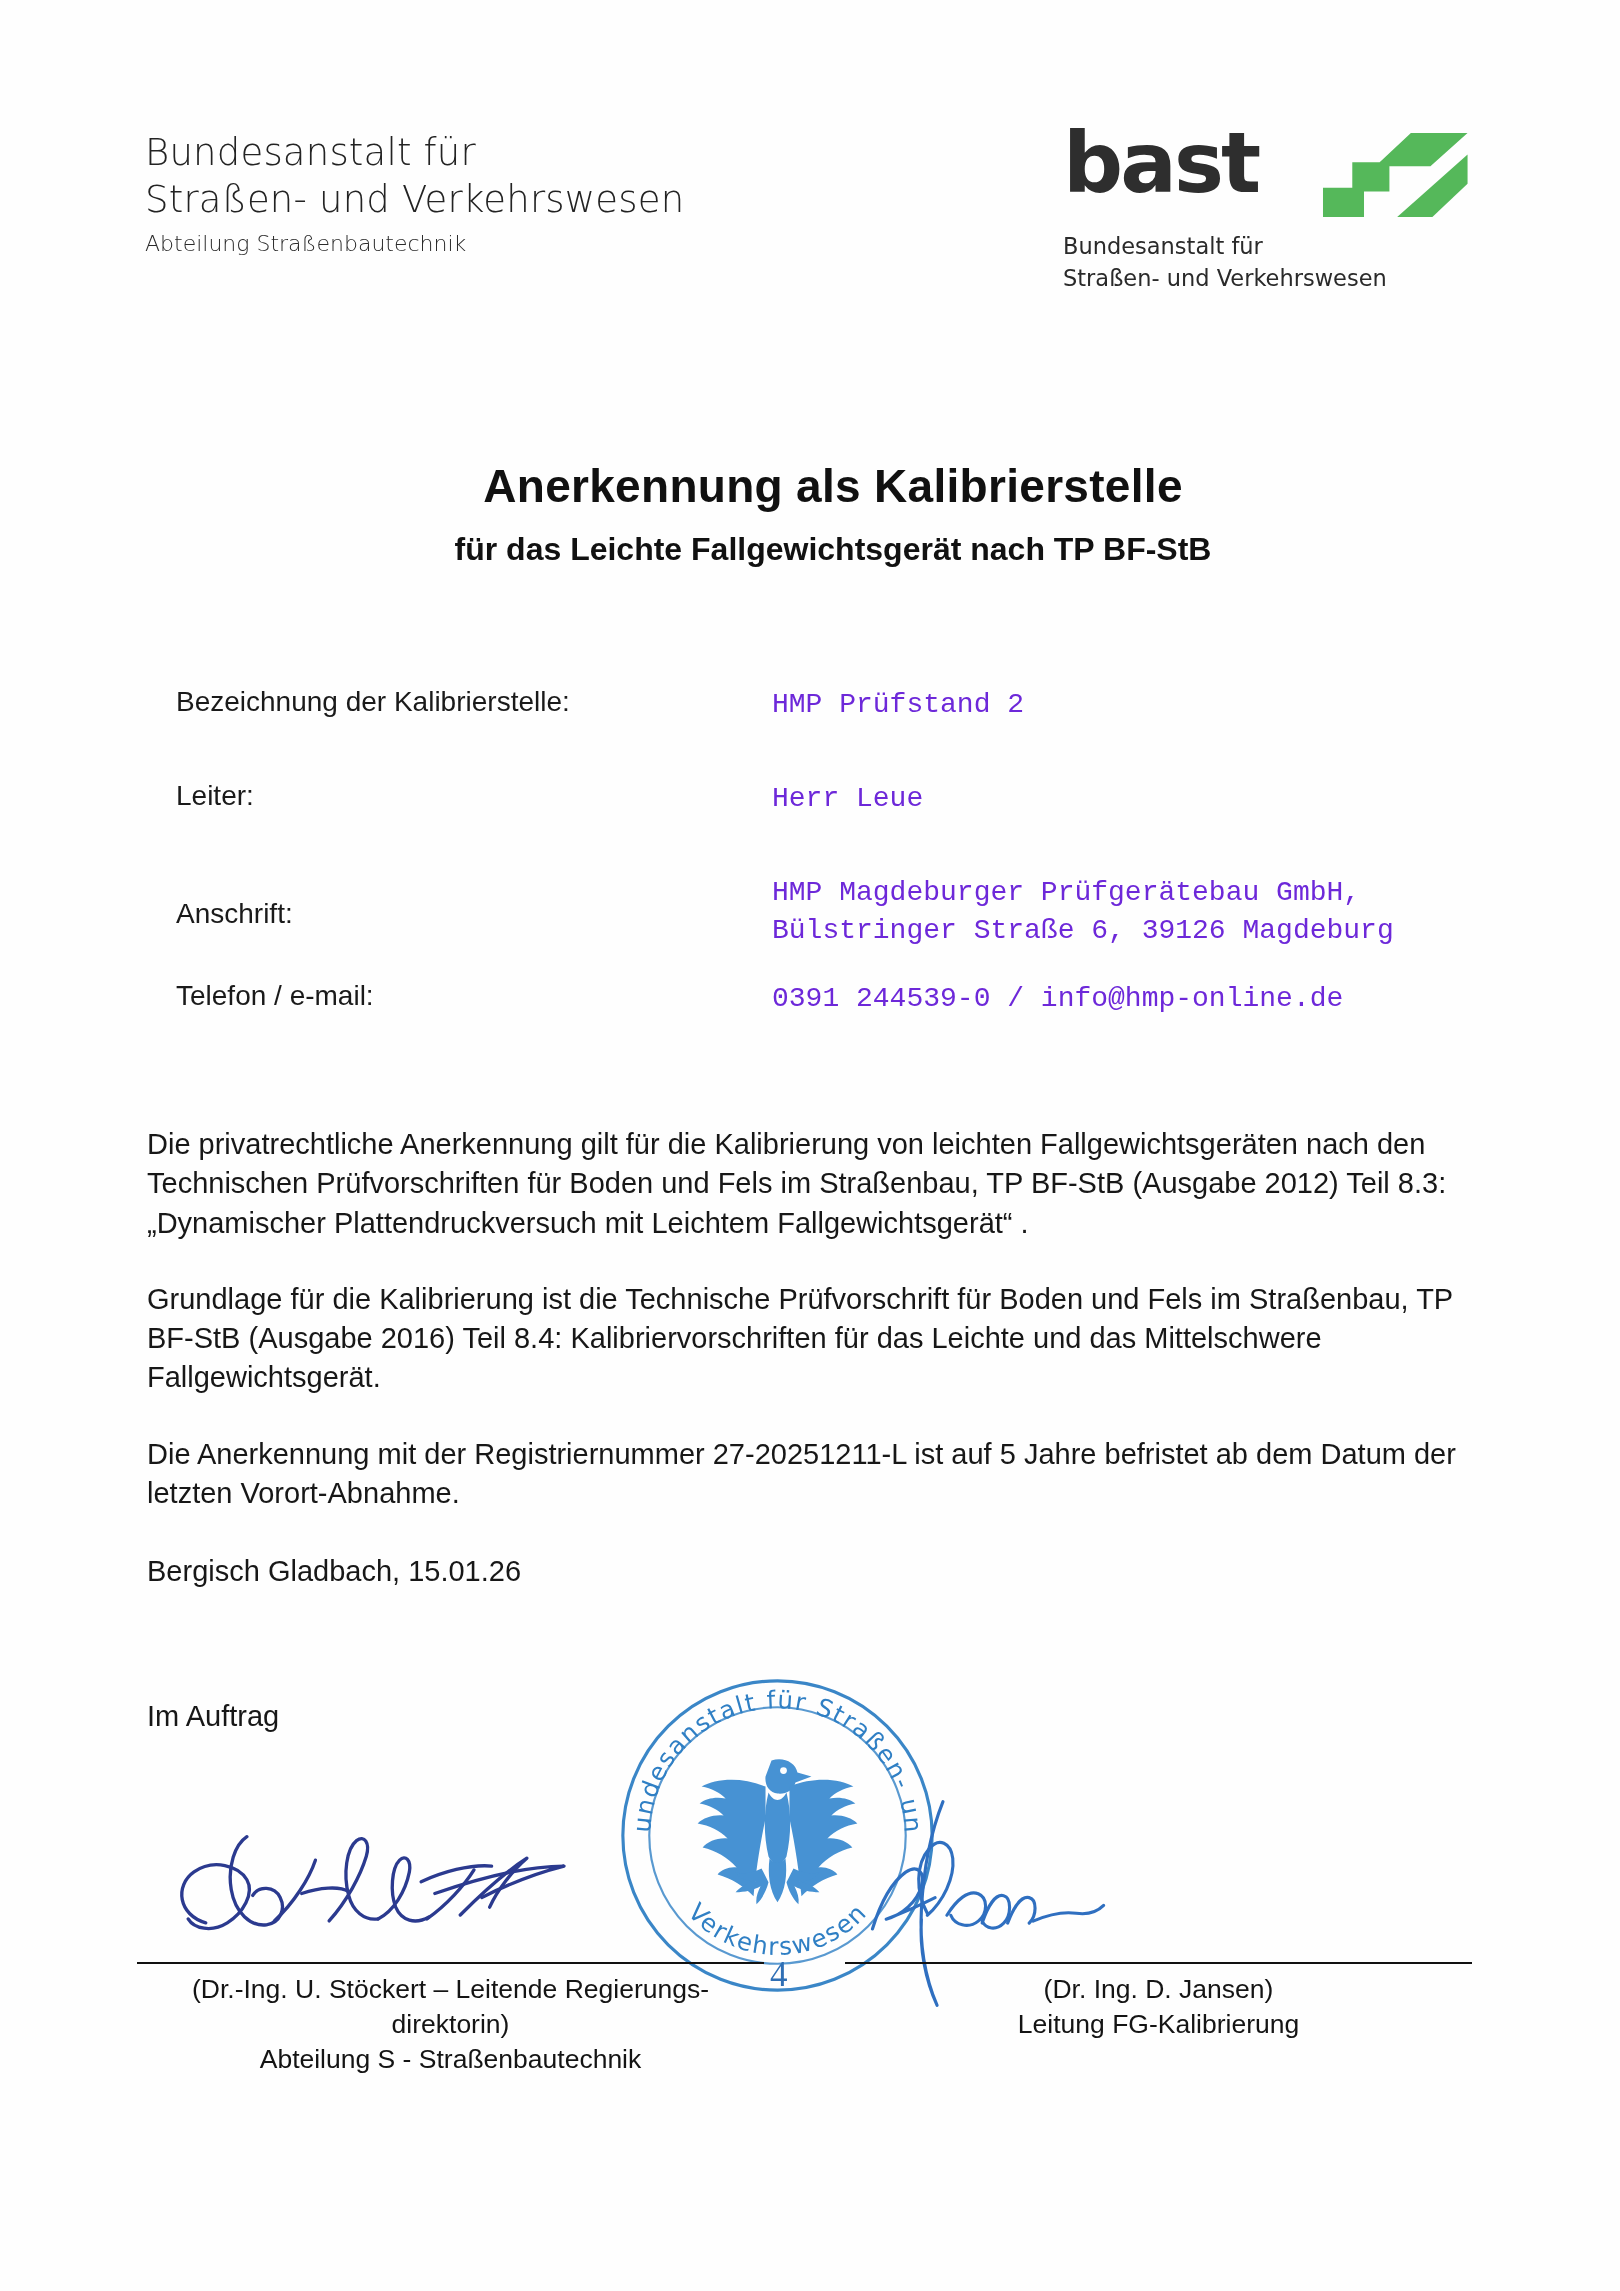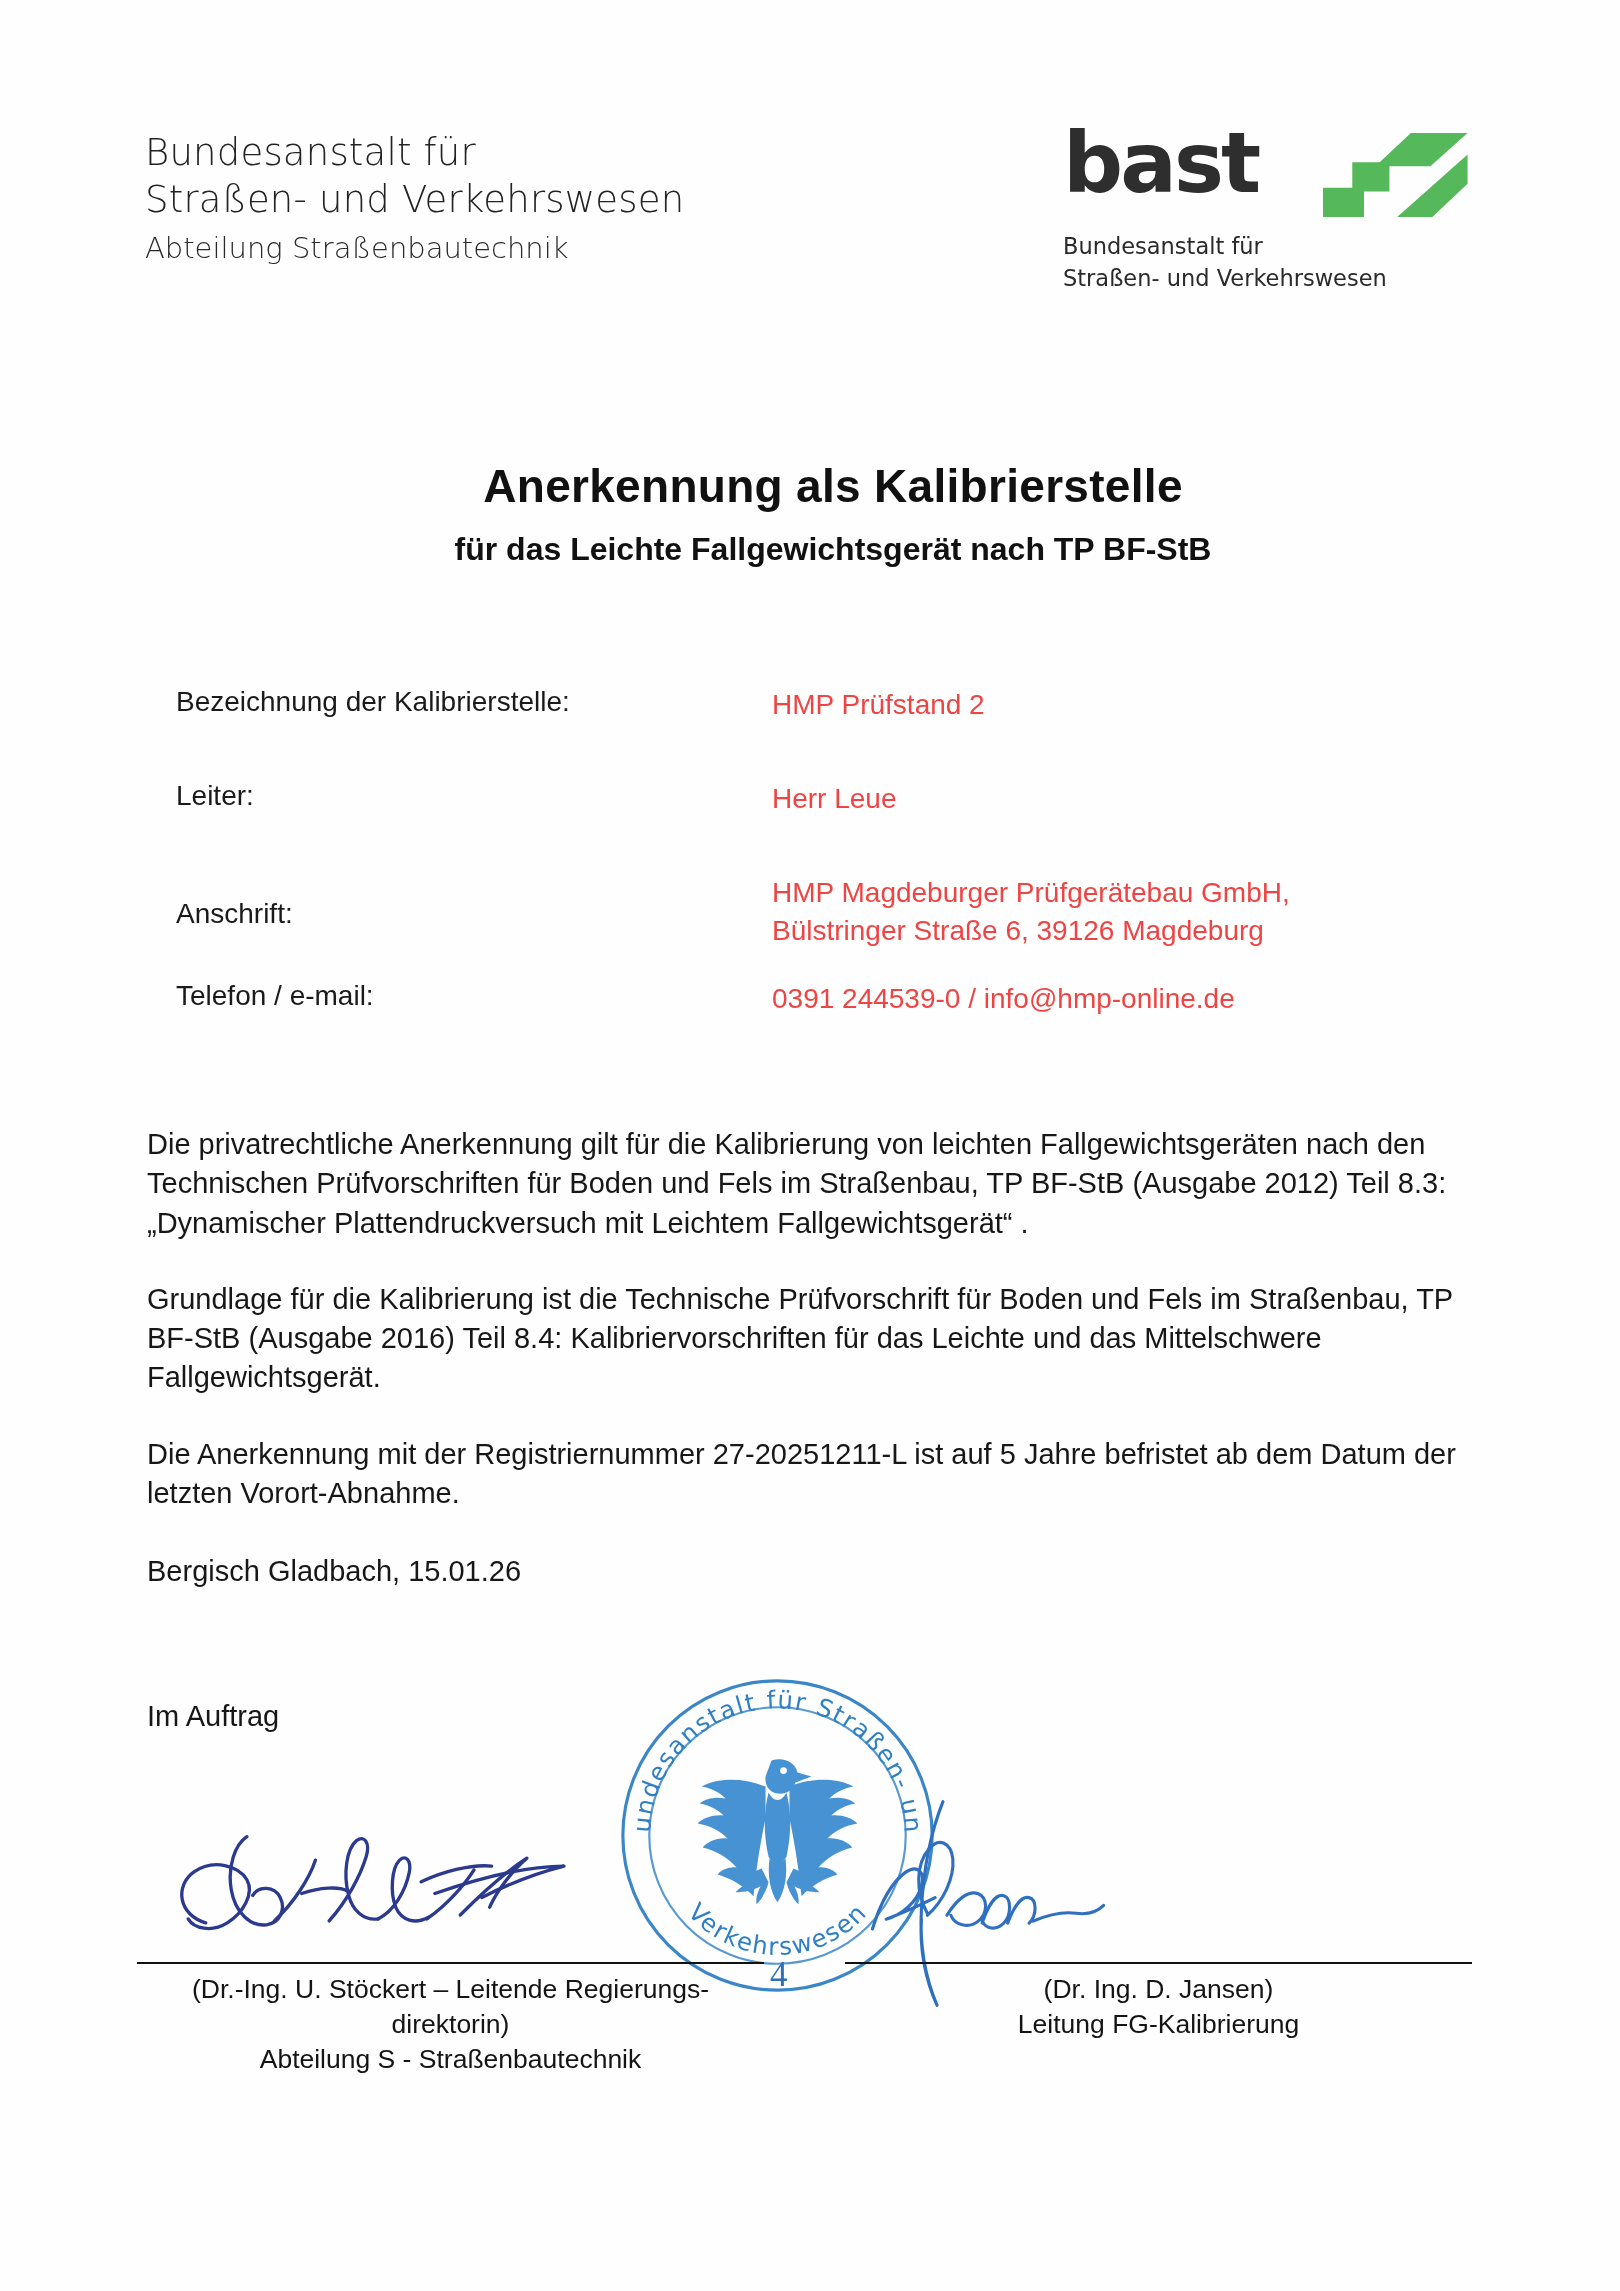--- a/index.html
+++ b/index.html
@@ -38,21 +38,21 @@
     font-family: "DejaVu Sans", sans-serif;
     font-size: 37px;
     font-weight: 300;
     letter-spacing: 0.2px;
     color: #232323;
     line-height: 1.28;
     white-space: nowrap;
   }
   .org-sub {
     font-family: "DejaVu Sans", sans-serif;
-    font-size: 29px;
+    font-size: 22px;
     font-weight: 300;
     color: #2a2a2a;
     margin-top: 6.9px;
     white-space: nowrap;
   }
 
   .logo-block {
     position: absolute;
     left: 1063px;
     top: -7.8px;
@@ -128,23 +128,24 @@
     top: 0;
     font-size: 28px;
     color: #1a1a1a;
     white-space: nowrap;
   }
   .field-value {
     position: absolute;
     left: 596px;
     top: 0;
     font-size: 28px;
-    color: #ef4444;
+    color: #6d28d9;
     line-height: 1.37;
     white-space: pre-line;
+    font-family: Liberation Mono, monospace;
   }
   .row-1 { margin-top: 0; }
   .row-2 { margin-top: 49px; }
   .row-3 { margin-top: 49px; }
   .row-4 { margin-top: 41px; }
 
   
   .body-text {
     position: absolute;
     top: 1125px;

